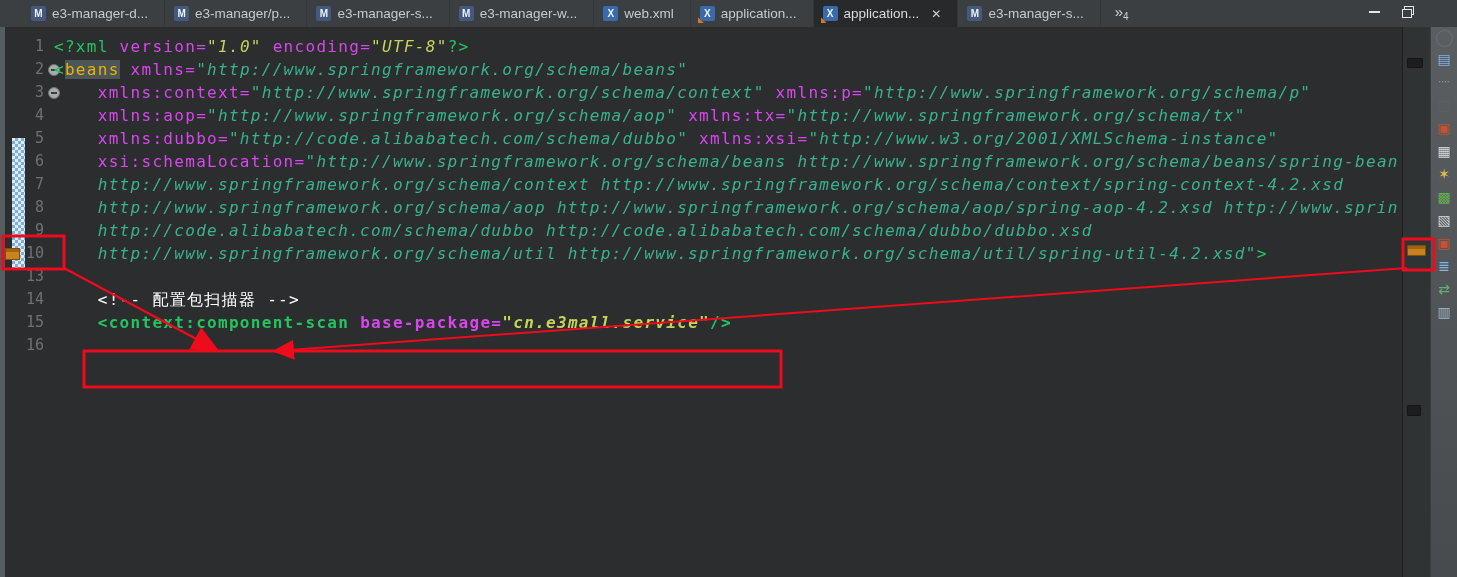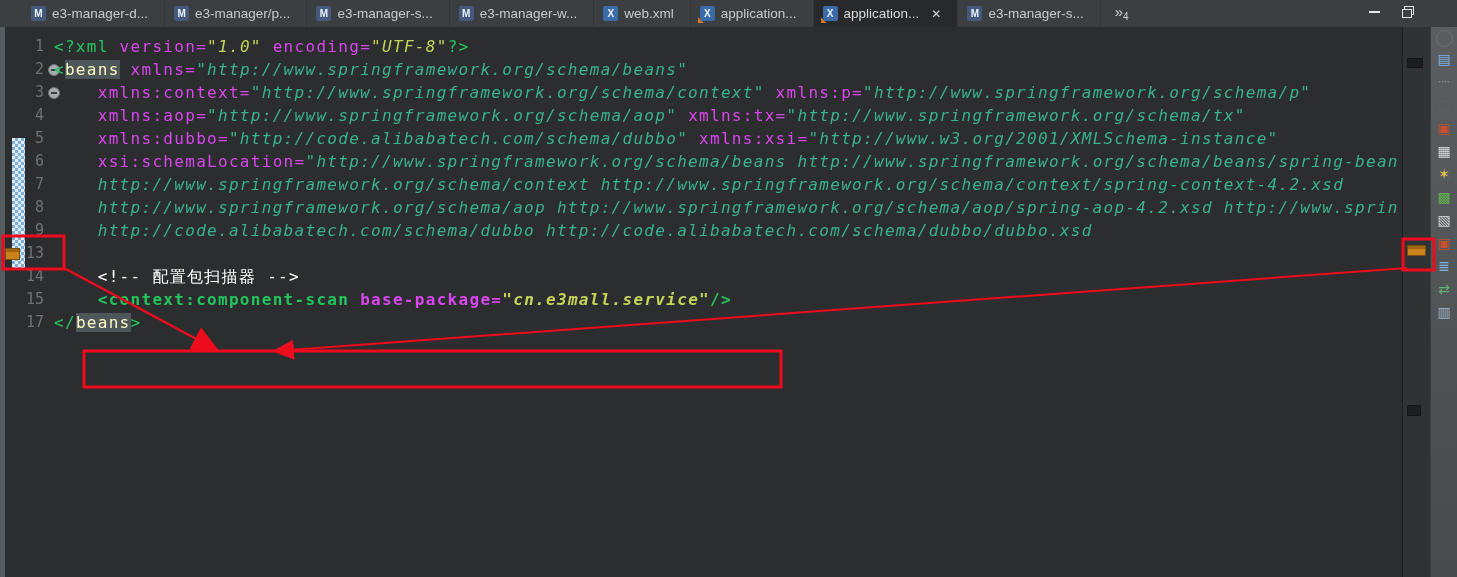--- a/index.html
+++ b/index.html
@@ -32,21 +32,21 @@
   
   .main{position:absolute;left:0;top:27px;right:0;bottom:0;}
   .editor{position:absolute;left:0;top:0;bottom:0;right:54px;background:#2b2d2e;overflow:hidden;}
   .leftstrip{position:absolute;left:0;top:0;bottom:0;width:5px;background:#565d60;}
   #code{position:absolute;left:0;top:8px;right:0;}
   .row{height:23px;line-height:23px;white-space:pre;overflow:hidden;}
   .ln{display:inline-block;width:44px;text-align:right;padding-right:10px;color:#6e7274;
       font:15px/23px "DejaVu Sans Mono",monospace;vertical-align:top;}
   .cd{font:16px/23px "DejaVu Sans Mono",monospace;letter-spacing:1.3px;vertical-align:top;}
   .t-g{color:#22c55e}
-  .t-h{color:#fef9c3;background:#4d5658;}
+  .t-h{color:#eab308;background:#4d5658;}
   .t-a{color:#d946ef}
   .t-u{color:#39b291;font-style:italic}
   .t-v{color:#c6d458;font-style:italic}
   .t-c{color:#ffffff}
   .t-p{color:#bdbdbd}
   .b{font-weight:bold}
   
   .hatch{position:absolute;left:12px;top:111px;width:13px;height:130px;
     background-image:linear-gradient(45deg,#7fb0d3 25%,transparent 25%,transparent 75%,#7fb0d3 75%),
                      linear-gradient(45deg,#7fb0d3 25%,#dcebf7 25%,#dcebf7 75%,#7fb0d3 75%);
@@ -141,24 +141,25 @@
       <div id="code">
           <div class="row"><span class="ln">1</span><span class="cd"><span class="t-g">&lt;?xml </span><span class="t-a">version=</span><span class="t-v">"1.0"</span><span class="t-p"> </span><span class="t-a">encoding=</span><span class="t-v">"UTF-8"</span><span class="t-g">?&gt;</span></span></div>
           <div class="row"><span class="ln">2</span><span class="cd"><span class="t-g">&lt;</span><span class="t-h">beans</span><span class="t-p"> </span><span class="t-a">xmlns=</span><span class="t-u">"http://www.springframework.org/schema/beans"</span></span></div>
           <div class="row"><span class="ln">3</span><span class="cd"><span class="t-p">    </span><span class="t-a">xmlns:context=</span><span class="t-u">"http://www.springframework.org/schema/context"</span><span class="t-p"> </span><span class="t-a">xmlns:p=</span><span class="t-u">"http://www.springframework.org/schema/p"</span></span></div>
           <div class="row"><span class="ln">4</span><span class="cd"><span class="t-p">    </span><span class="t-a">xmlns:aop=</span><span class="t-u">"http://www.springframework.org/schema/aop"</span><span class="t-p"> </span><span class="t-a">xmlns:tx=</span><span class="t-u">"http://www.springframework.org/schema/tx"</span></span></div>
           <div class="row"><span class="ln">5</span><span class="cd"><span class="t-p">    </span><span class="t-a">xmlns:dubbo=</span><span class="t-u">"http://code.alibabatech.com/schema/dubbo"</span><span class="t-p"> </span><span class="t-a">xmlns:xsi=</span><span class="t-u">"http://www.w3.org/2001/XMLSchema-instance"</span></span></div>
           <div class="row"><span class="ln">6</span><span class="cd"><span class="t-p">    </span><span class="t-a">xsi:schemaLocation=</span><span class="t-u">"http://www.springframework.org/schema/beans http://www.springframework.org/schema/beans/spring-bean</span></span></div>
           <div class="row"><span class="ln">7</span><span class="cd"><span class="t-p">    </span><span class="t-u">http://www.springframework.org/schema/context http://www.springframework.org/schema/context/spring-context-4.2.xsd</span></span></div>
           <div class="row"><span class="ln">8</span><span class="cd"><span class="t-p">    </span><span class="t-u">http://www.springframework.org/schema/aop http://www.springframework.org/schema/aop/spring-aop-4.2.xsd http://www.sprin</span></span></div>
           <div class="row"><span class="ln">9</span><span class="cd"><span class="t-p">    </span><span class="t-u">http://code.alibabatech.com/schema/dubbo http://code.alibabatech.com/schema/dubbo/dubbo.xsd</span></span></div>
+          <div class="row"><span class="ln">10</span><span class="cd"><span class="t-p">    </span><span class="t-u">http://www.springframework.org/schema/util http://www.springframework.org/schema/util/spring-util-4.2.xsd"</span><span class="t-g">&gt;</span></span></div>
           <div class="row"><span class="ln">13</span><span class="cd"></span></div>
           <div class="row"><span class="ln">14</span><span class="cd"><span class="t-p">    </span><span class="t-c">&lt;!-- 配置包扫描器 --&gt;</span></span></div>
           <div class="row"><span class="ln">15</span><span class="cd"><span class="t-p">    </span><span class="t-g b">&lt;context:component-scan</span><span class="t-p"> </span><span class="t-a b">base-package=</span><span class="t-v b">"cn.e3mall.service"</span><span class="t-g b">/&gt;</span></span></div>
-          <div class="row"><span class="ln">17</span><span class="cd"><span class="t-g">&lt;/</span><span class="t-h">beans</span><span class="t-g">&gt;</span></span></div>
+          <div class="row"><span class="ln">16</span><span class="cd"></span></div>
         </div>
     </div>
 
     <div class="ruler">
       <div id="marks">
           <div class="rmark dark" style="top: 31px; width: 14px; height: 8px;"></div>
           <div class="rmark orange" style="top: 218px; width: 17px; height: 9px;"></div>
           <div class="rmark dark" style="top: 378px; width: 12px; height: 9px;"></div>
         </div>
     </div>

